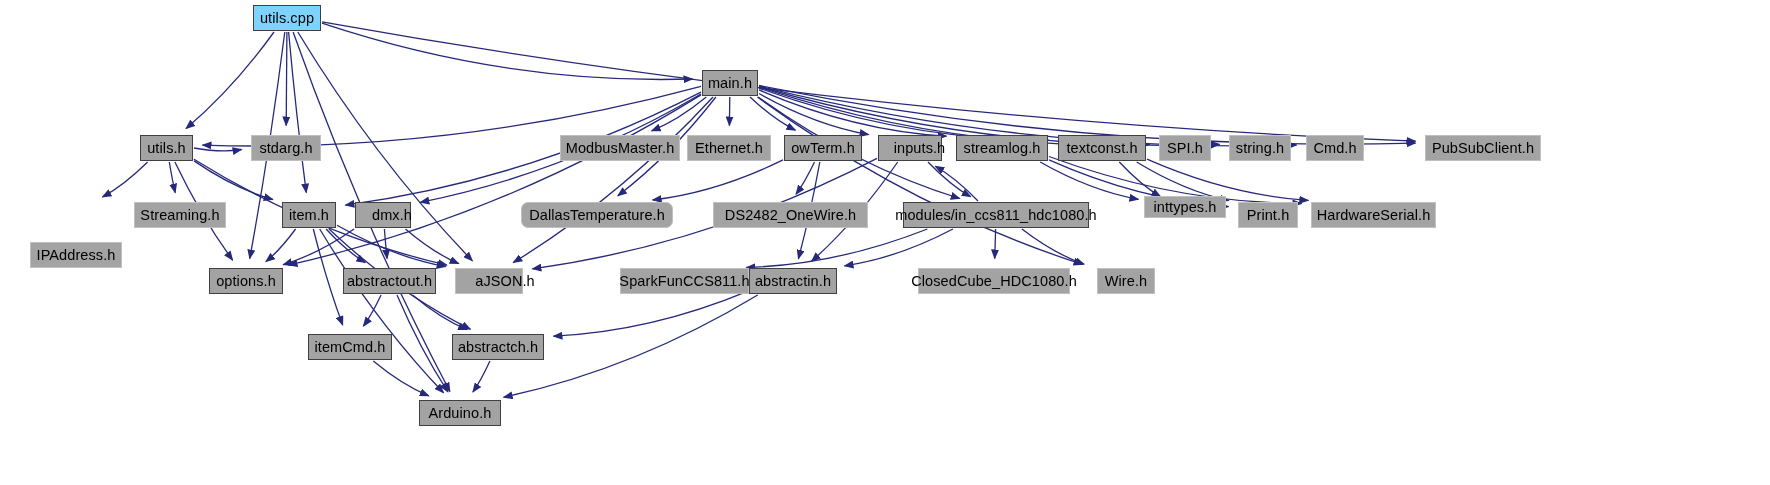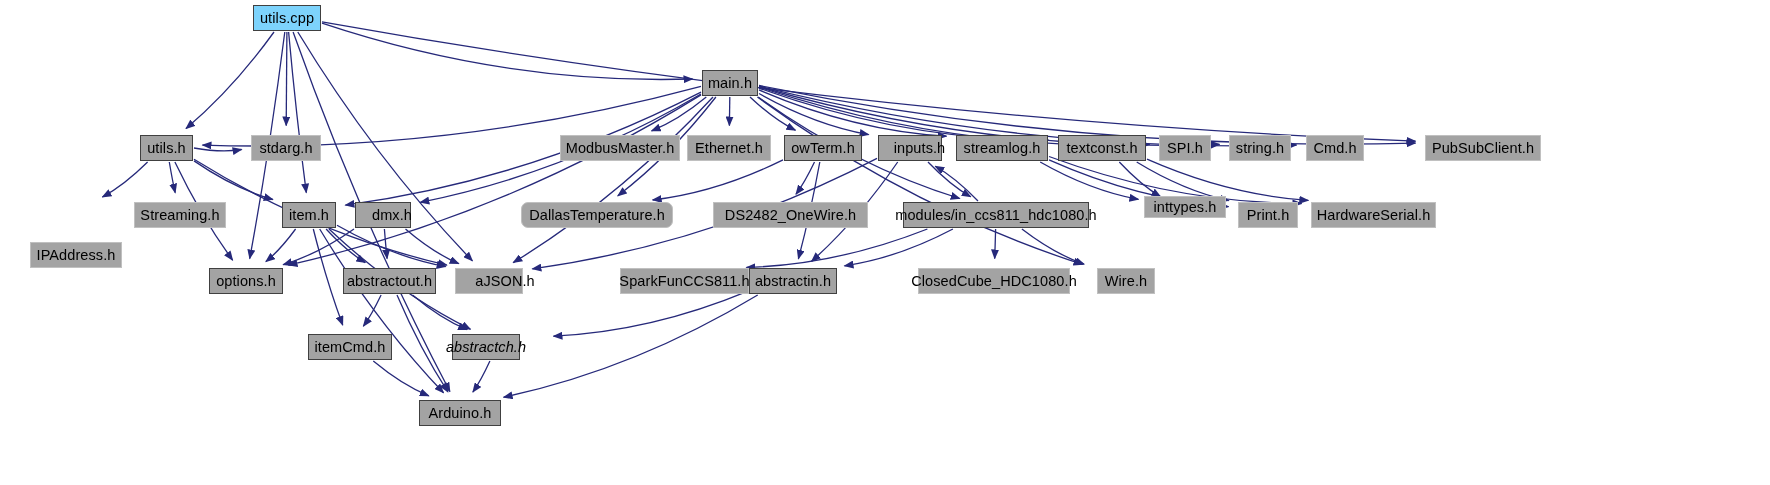--- a/index.html
+++ b/index.html
@@ -217,20 +217,20 @@
       </div>
       <div class="node" style="left: 918px; top: 268px; width: 152px; height: 26px;">
         <span class="node-label">ClosedCube_HDC1080.h</span>
       </div>
       <div class="node" style="left: 1089px; top: 268px; width: 58px; height: 26px; margin-left: 8px;">
         <span class="node-label">Wire.h</span>
       </div>
       <div class="node strong" style="left: 308px; top: 334px; width: 84px; height: 26px;">
         <span class="node-label">itemCmd.h</span>
       </div>
-      <div class="node strong" style="left: 452px; top: 334px; width: 68px; height: 26px; font-style: italic;">
+      <div class="node strong" style="left: 452px; top: 334px; width: 92px; height: 26px;">
         <span class="node-label">abstractch.h</span>
       </div>
       <div class="node strong" style="left: 419px; top: 400px; width: 82px; height: 26px;">
         <span class="node-label">Arduino.h</span>
       </div>
     </div>
 </div>
 
 </body></html>

